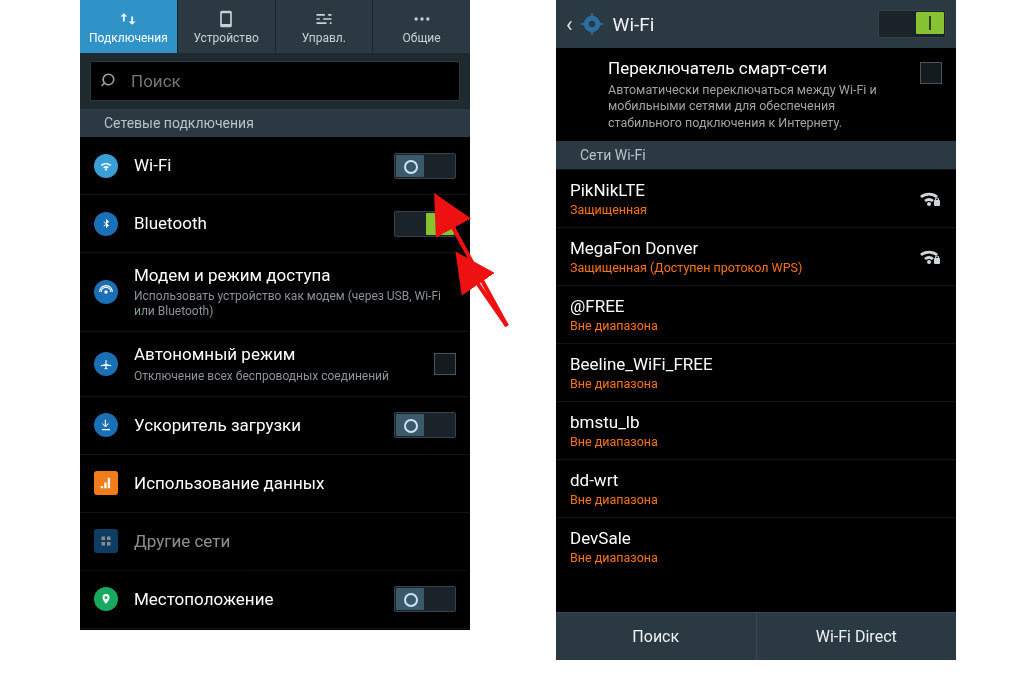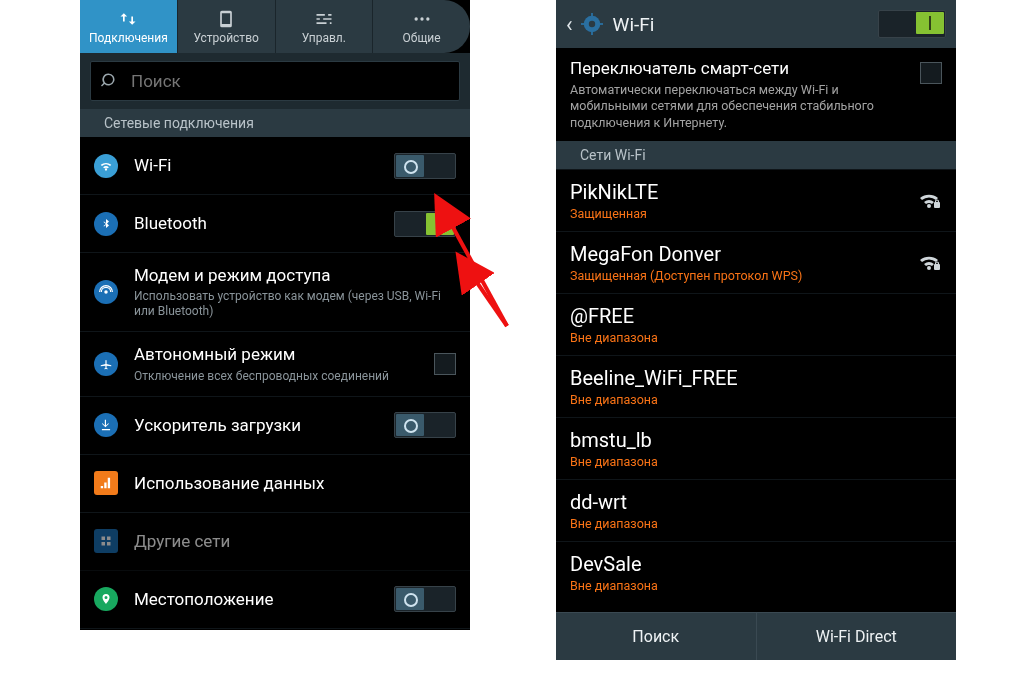--- a/index.html
+++ b/index.html
@@ -3,21 +3,21 @@
 <meta charset="utf-8">
 <style>
   * { box-sizing: border-box; margin: 0; padding: 0; font-family: Roboto, Arial, sans-serif; }
   body { background: #fff; width: 1036px; height: 678px; position: relative; }
 
   .phone { position: absolute; background: #000; overflow: hidden; }
   #phone-left  { left: 80px;  top: 0; width: 390px; height: 630px; }
   #phone-right { left: 556px; top: 0; width: 400px; height: 660px; }
 
   
-  .tabs { display: flex; background: #2b3a42; height: 53px; border-radius: 26px; }
+  .tabs { display: flex; background: #2b3a42; height: 53px; }
   .tab { flex: 1; display: flex; flex-direction: column; align-items: center; justify-content: center;
          color: #c9d0d4; font-size: 12px; border-right: 1px solid #1a252b; cursor: pointer; }
   .tab:last-child { border-right: none; }
   .tab.active { background: #3093c7; color: #fff; }
   .tab svg { width: 20px; height: 20px; fill: currentColor; margin-bottom: 2px; }
 
   .search-wrap { padding: 8px 10px; background: #1e2a30; }
   .search-box { background: #000; border: 1px solid #2b3a42; border-radius: 2px;
                 display: flex; align-items: center; padding: 6px 10px; height: 40px; }
   .search-box svg { width: 18px; height: 18px; fill: #9aa6ac; margin-right: 12px; }
@@ -42,28 +42,28 @@
   .checkbox { width: 22px; height: 22px; border: 1px solid #4a555b; background: #141b1f; }
 
   
   .titlebar { height: 48px; background: #2b3a42; display: flex; align-items: center; padding: 0 10px; }
   .titlebar .back { color: #e0e6ea; font-size: 22px; margin-right: 8px; cursor: pointer; }
   .titlebar .gear { width: 22px; height: 22px; margin-right: 10px; }
   .titlebar .ttl  { flex: 1; color: #eef2f4; font-size: 19px; }
   .titlebar .toggle { width: 68px; height: 28px; }
 
   .smart { padding: 10px 14px; display: flex; }
-  .smart .txt { flex: 1; }
+  .smart .txt { flex: 1; margin-left: 38px; }
   .smart .ttl2 { color: #fff; font-size: 17px; }
   .smart .desc { color: #a3a3a3; font-size: 12.5px; line-height: 1.3; margin-top: 4px; }
   .smart .checkbox { margin-left: 10px; margin-top: 4px; flex-shrink: 0; }
 
   .net { padding: 10px 14px; border-top: 1px solid #0f1519; display: flex; align-items: center; cursor: pointer; min-height: 56px; }
   .net .body { flex: 1; }
-  .net .nt  { color: #fff; font-size: 20px; }
+  .net .nt  { color: #fff; font-size: 17px; }
   .net .ns  { color: #f97316; font-size: 12.5px; margin-top: 2px; }
   .net svg.wifi { width: 26px; height: 20px; }
 
   .bottom-bar { position: absolute; bottom: 0; left: 0; right: 0; height: 48px; display: flex;
                 background: #2b3a42; border-top: 1px solid #3a4952; }
   .bottom-bar .btn { flex: 1; display: flex; align-items: center; justify-content: center;
                      color: #eef2f4; font-size: 16px; cursor: pointer; }
   .bottom-bar .btn + .btn { border-left: 1px solid #3a4952; }
 
   

